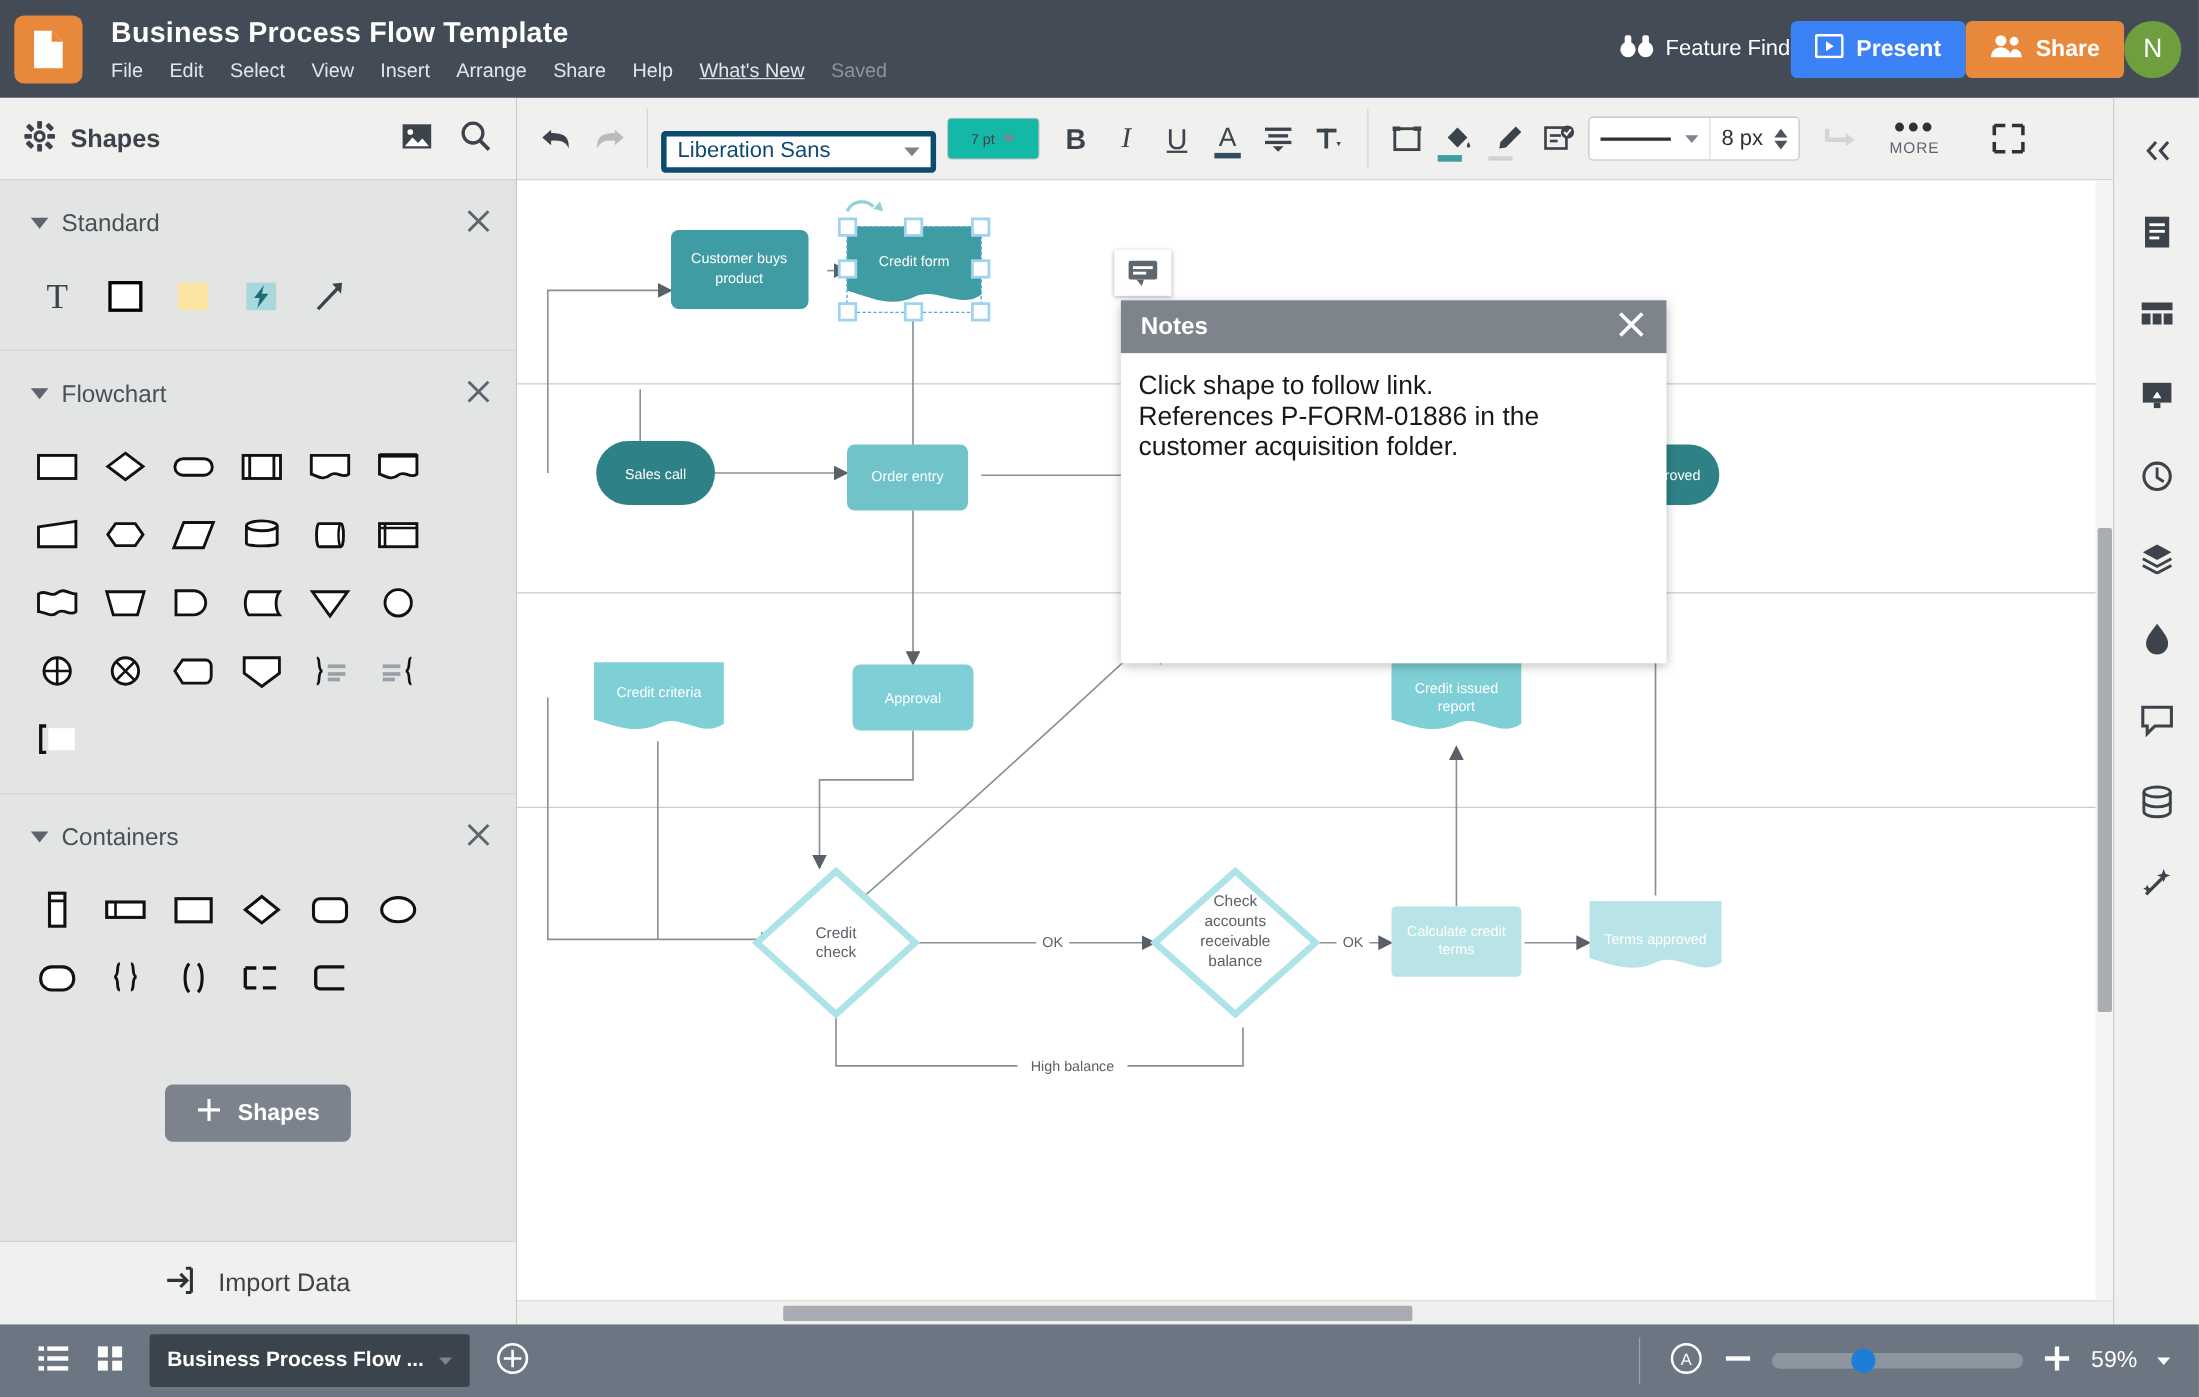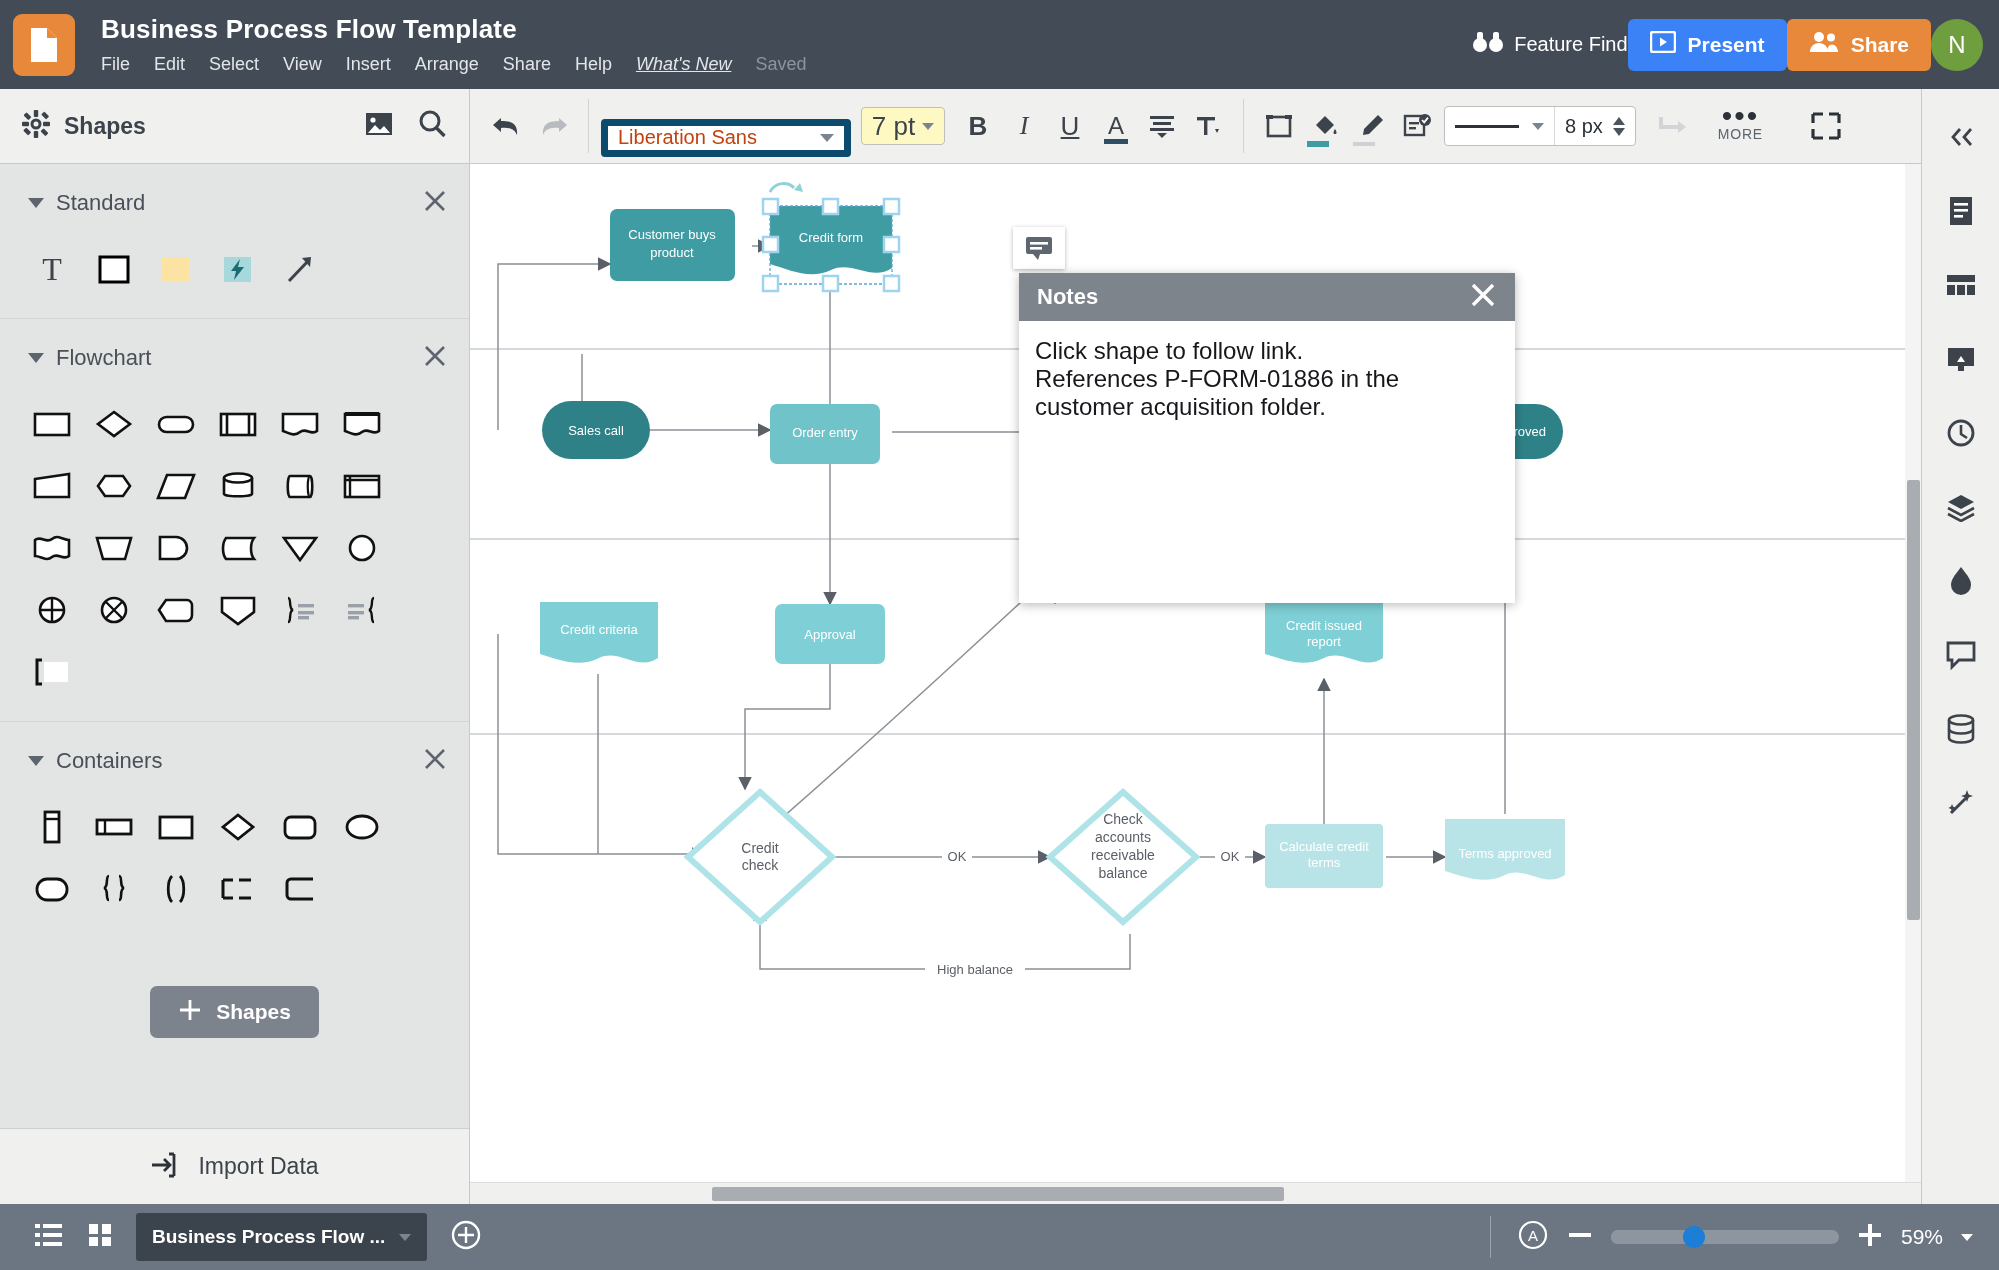--- a/index.html
+++ b/index.html
@@ -10,45 +10,45 @@
   
   #header { position:absolute; left:0; top:0; width:1999px; height:89px;
     background:#434b56; display:flex; align-items:center; }
   #app-logo { width:62px; height:62px; margin-left:13px; background:#e8883a;
     border-radius:9px; display:flex; align-items:center; justify-content:center; flex:none;}
   #app-logo svg { display:block; }
   #title-block { margin-left:26px; }
   #doc-title { color:#fff; font-size:26px; font-weight:bold; letter-spacing:.2px; }
   #menubar { display:flex; align-items:baseline; gap:24px; margin-top:9px; }
   #menubar .mi { color:#e3e6e9; font-size:18px; cursor:pointer; white-space:nowrap; }
-  #menubar .mi.underlined { text-decoration:underline;font-style:italic; }
+  #menubar .mi.underlined { text-decoration:underline; }
   #menubar .mi.saved { color:#8d949d; }
   #header-right { margin-left:auto; display:flex; align-items:center; padding-right:16px; }
   #feature-find { display:flex; align-items:center; gap:10px; color:#fff; font-size:20px; }
   .hbtn { height:52px; border-radius:6px; display:flex; align-items:center;
     gap:12px; padding:0 22px; color:#fff; font-size:21px; font-weight:bold; cursor:pointer; }
   #present-btn { background:#3b82f6; }
   #share-btn { background:#e8883a; }
   #avatar { width:52px; height:52px; border-radius:50%; background:#6f9e3f; color:#fff;
     font-size:24px; display:flex; align-items:center; justify-content:center; }
 
   
   #toolbar { position:absolute; left:470px; top:89px; width:1529px; height:75px;
     background:#f0f0ef; border-bottom:1px solid #c9c9c9; display:flex; align-items:center; }
   .tb-sep { width:1px; height:54px; background:#d3d3d3; margin:0 12px; flex:none;}
   .tb-btn { width:46px; height:46px; display:flex; align-items:center; justify-content:center;
     cursor:pointer; flex:none; position:relative; }
   .tb-btn svg { display:block; }
-  #font-select { width:250px; height:38px; background:#fff; border:7px solid #0c4a6e;
+  #font-select { width:250px; height:38px; background:#fff; border:5px solid #0c4a6e;
     border-radius:4px; display:flex; align-items:center; padding:0 10px; font-size:20px;
-    color:#c2410c; cursor:pointer;margin-top:23px; }
+    color:#0c4a6e; cursor:pointer;margin-top:23px; }
   #font-select .cap { flex:1; }
-  #size-select { width:84px; height:38px; background:#fef9c3; border:1px solid #bfbfbf;
+  #size-select { width:84px; height:38px; background:#14b8a6; border:1px solid #bfbfbf;
     border-radius:4px; display:flex; align-items:center; justify-content:center; gap:7px;
-    font-size:26px; color:#3d434b; margin-left:10px; cursor:pointer; }
+    font-size:13px; color:#3d434b; margin-left:10px; cursor:pointer; }
   .caret { width:0;height:0;border-left:7px solid transparent;border-right:7px solid transparent;
     border-top:8px solid #7c858f; }
   .caret.sm { border-left-width:6px;border-right-width:6px;border-top-width:7px; }
   .tb-text { font-size:26px; font-weight:bold; color:#3d434b; }
   .tb-text.i { font-style:italic; font-weight:normal; font-family:"Liberation Serif", serif; }
   .tb-text.u { text-decoration:underline; font-weight:normal; }
   #line-widget { display:flex; align-items:center; height:40px; border:1px solid #bfbfbf;
     background:#fff; border-radius:4px; margin-left:4px; }
   #line-style { display:flex;align-items:center;gap:13px; padding:0 10px; cursor:pointer;}
   #line-style .lin { width:64px;height:3px;background:#2d3239; }

